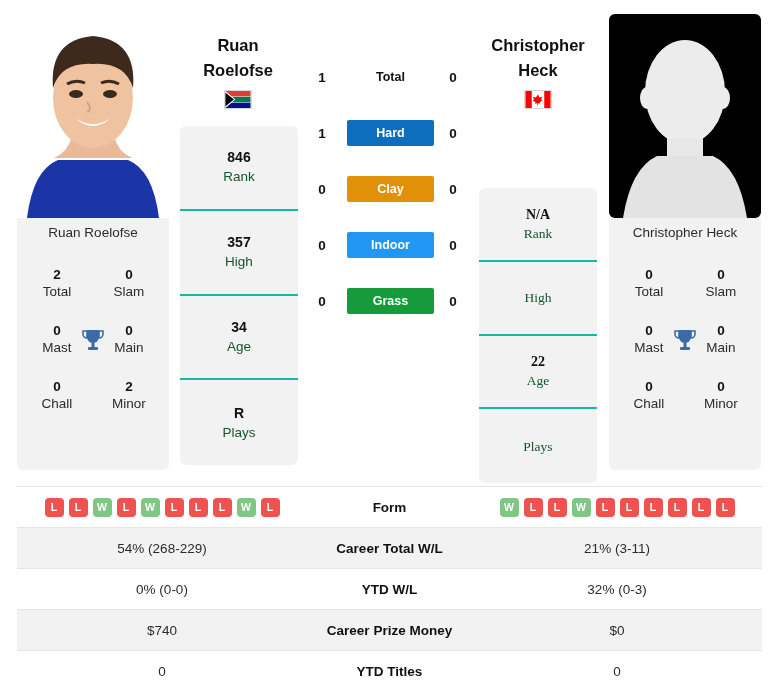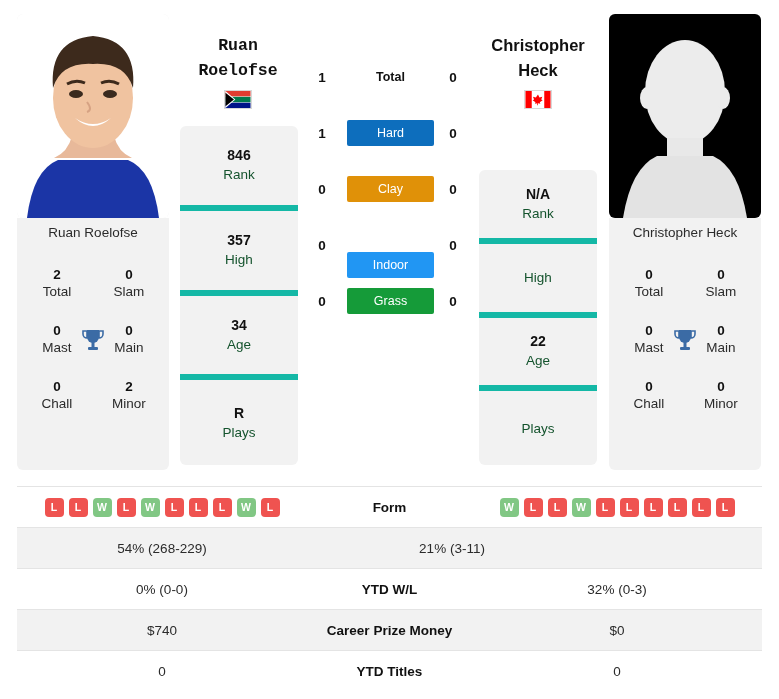--- a/index.html
+++ b/index.html
@@ -48,51 +48,51 @@
   .tc-minor { left: 80px; top: 112px; }
   .trophy-icon {
     position: absolute; left: 62px; top: 60px; width: 28px; height: 28px;
   }
 
   
   .pname {
     position: absolute; width: 170px; text-align: center;
     font-size: 16.5px; font-weight: bold; color: #111; line-height: 25px;
   }
-  .pname.left  { left: 153px; top: 33px; font-family: Liberation Mono, monospace; }
+  .pname.left  { left: 153px; top: 33px; }
   .pname.right { left: 453px; top: 33px; }
   .flag {
     position: absolute; width: 28px; height: 19px;
     border: 1px solid #d8d8d8;
   }
   .flag.left  { left: 224px; top: 90px; }
   .flag.right { left: 524px; top: 90px; }
 
   
   .rank-card {
     position: absolute; width: 118px; background: #f2f2f2; border-radius: 6px;
   }
   .rank-card.left  { left: 180px; top: 126px; height: 339px; }
-  .rank-card.right { left: 479px; top: 170px; height: 295px; }
+  .rank-card.right { left: 479px; top: 188px; height: 295px; font-family: Liberation Serif, serif; }
   .rank-row {
     height: 25%; position: relative;
-    border-bottom: 6px solid #14b8a6;
+    border-bottom: 2px solid #14b8a6;
     display: flex; flex-direction: column;
     align-items: center; justify-content: center;
   }
   .rank-row:last-child { border-bottom: none; }
   .rank-row .num { font-size: 14px; font-weight: bold; color: #111; line-height: 19px; }
   .rank-row .lbl { font-size: 13.5px; color: #14532d; line-height: 19px; }
 
   
   .surf { position: absolute; left: 300px; top: 0; width: 180px; height: 472px; }
   .surf-row { position: absolute; left: 0; width: 180px; height: 26px; }
   .surf-bar {
     position: absolute; left: 47px; top: 0; width: 87px; height: 26px;
-    border-radius: 2px; color: #ffffff; font-size: 12.5px; font-weight: normal;
+    border-radius: 2px; color: #ffffff; font-size: 12.5px; font-weight: bold;
     display: flex; align-items: center; justify-content: center;
   }
   .surf-label-plain {
     position: absolute; left: 47px; top: 0; width: 87px; height: 26px;
     color: #111; font-size: 12.5px; font-weight: bold;
     display: flex; align-items: center; justify-content: center;
   }
   .surf-l, .surf-r {
     position: absolute; top: 0; width: 26px; height: 26px;
     font-size: 13.5px; font-weight: bold; color: #111;
@@ -305,21 +305,21 @@
           <div class="surf-bar" style="background: rgb(13, 110, 189);">Hard</div>
           <div class="surf-r">0</div>
         </div>
         <div class="surf-row" style="top: 176px;">
           <div class="surf-l">0</div>
           <div class="surf-bar" style="background: rgb(224, 145, 8);">Clay</div>
           <div class="surf-r">0</div>
         </div>
         <div class="surf-row" style="top: 232px;">
           <div class="surf-l">0</div>
-          <div class="surf-bar" style="background: rgb(33, 150, 243); margin-top: 20px;">Indoor</div>
+          <div class="surf-bar" style="background: rgb(33, 150, 243);">Indoor</div>
           <div class="surf-r">0</div>
         </div>
         <div class="surf-row" style="top: 288px;">
           <div class="surf-l">0</div>
           <div class="surf-bar" style="background: rgb(21, 155, 57);">Grass</div>
           <div class="surf-r">0</div>
         </div>
       </div>
  </div>
 
@@ -350,20 +350,21 @@
             <div class="badge" style="background: rgb(239, 83, 80);">L</div>
             <div class="badge" style="background: rgb(239, 83, 80);">L</div>
             <div class="badge" style="background: rgb(239, 83, 80);">L</div>
             <div class="badge" style="background: rgb(239, 83, 80);">L</div>
             <div class="badge" style="background: rgb(239, 83, 80);">L</div>
           </div>
         </div>
       </div>
       <div class="cmp-row shaded">
         <div class="cmp-cell-l">54% (268-229)</div>
+        <div class="cmp-cell-c">Career Total W/L</div>
         <div class="cmp-cell-r">21% (3-11)</div>
       </div>
       <div class="cmp-row">
         <div class="cmp-cell-l">0% (0-0)</div>
         <div class="cmp-cell-c">YTD W/L</div>
         <div class="cmp-cell-r">32% (0-3)</div>
       </div>
       <div class="cmp-row shaded">
         <div class="cmp-cell-l">$740</div>
         <div class="cmp-cell-c">Career Prize Money</div>

